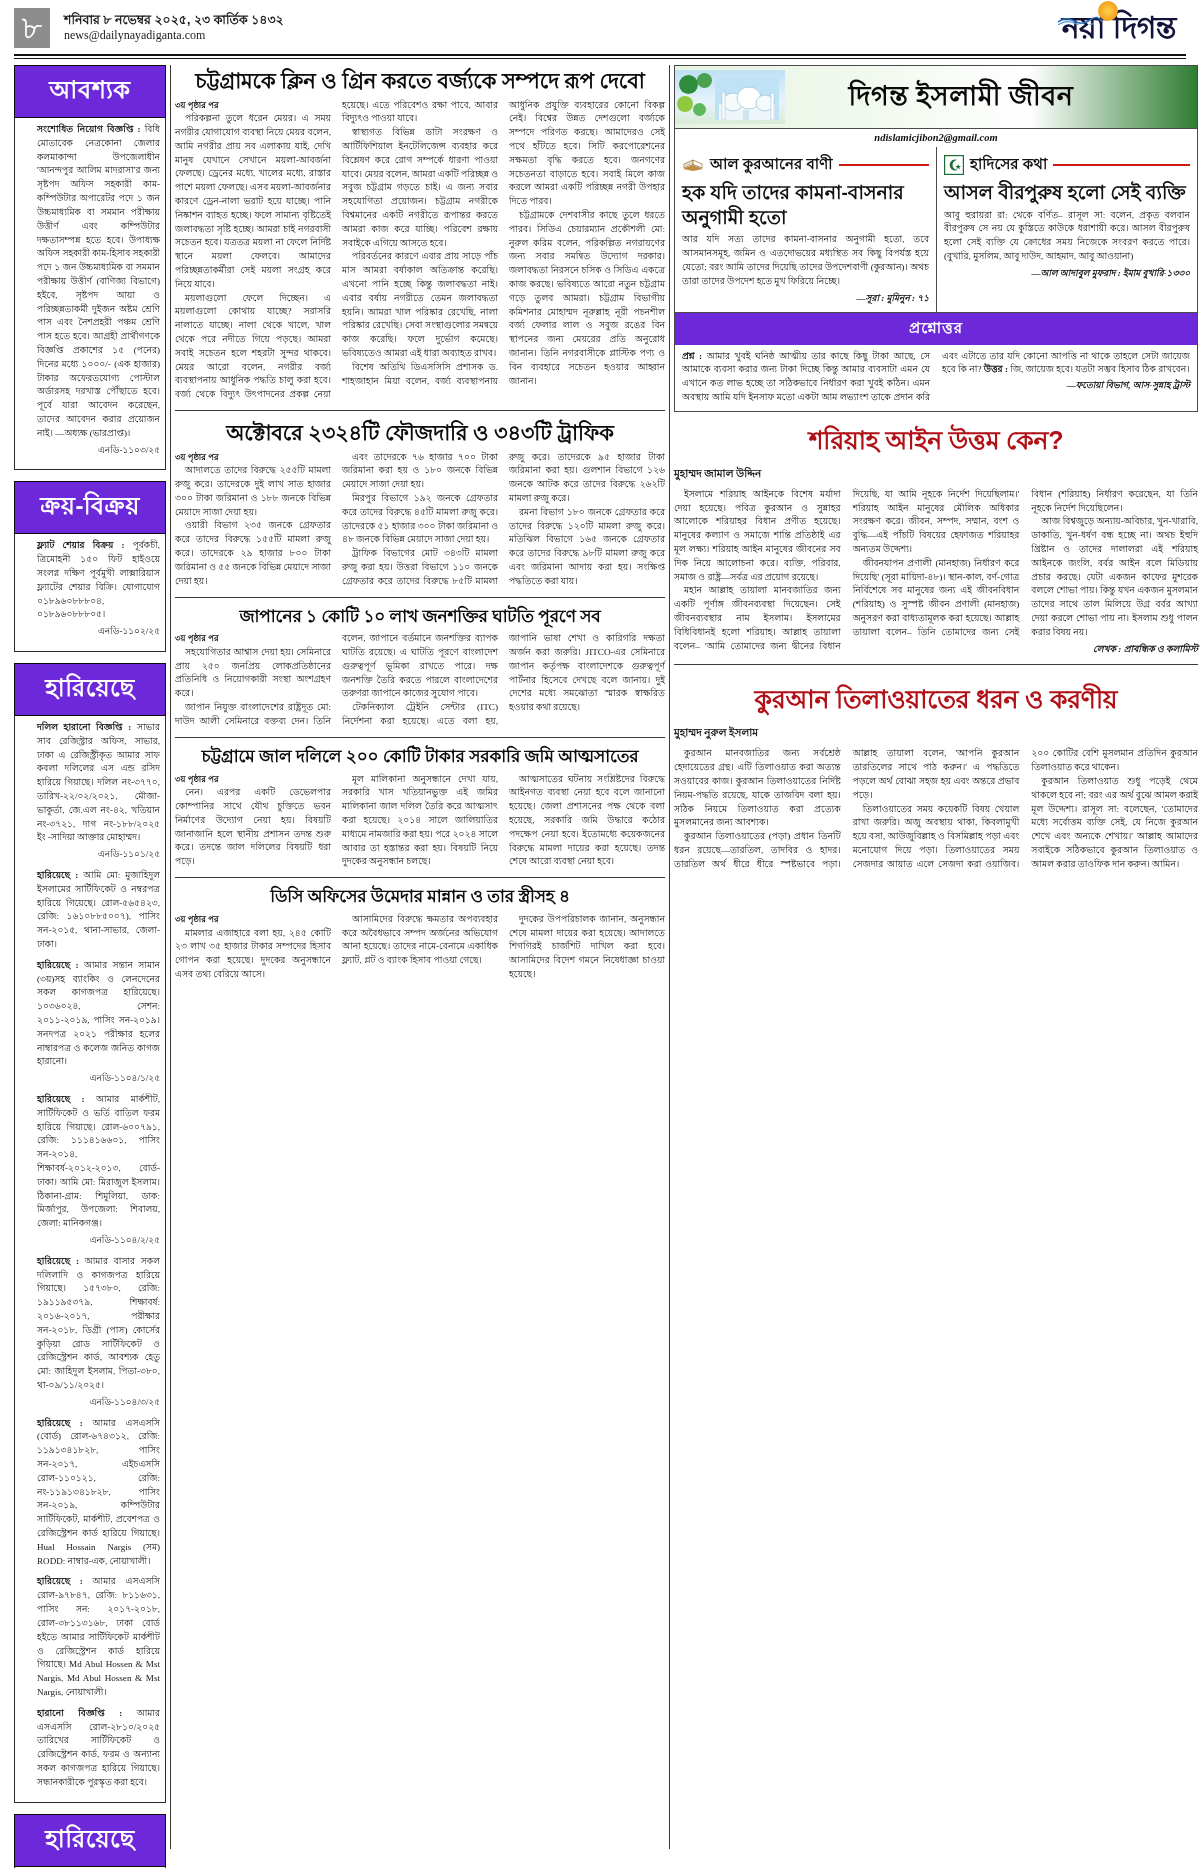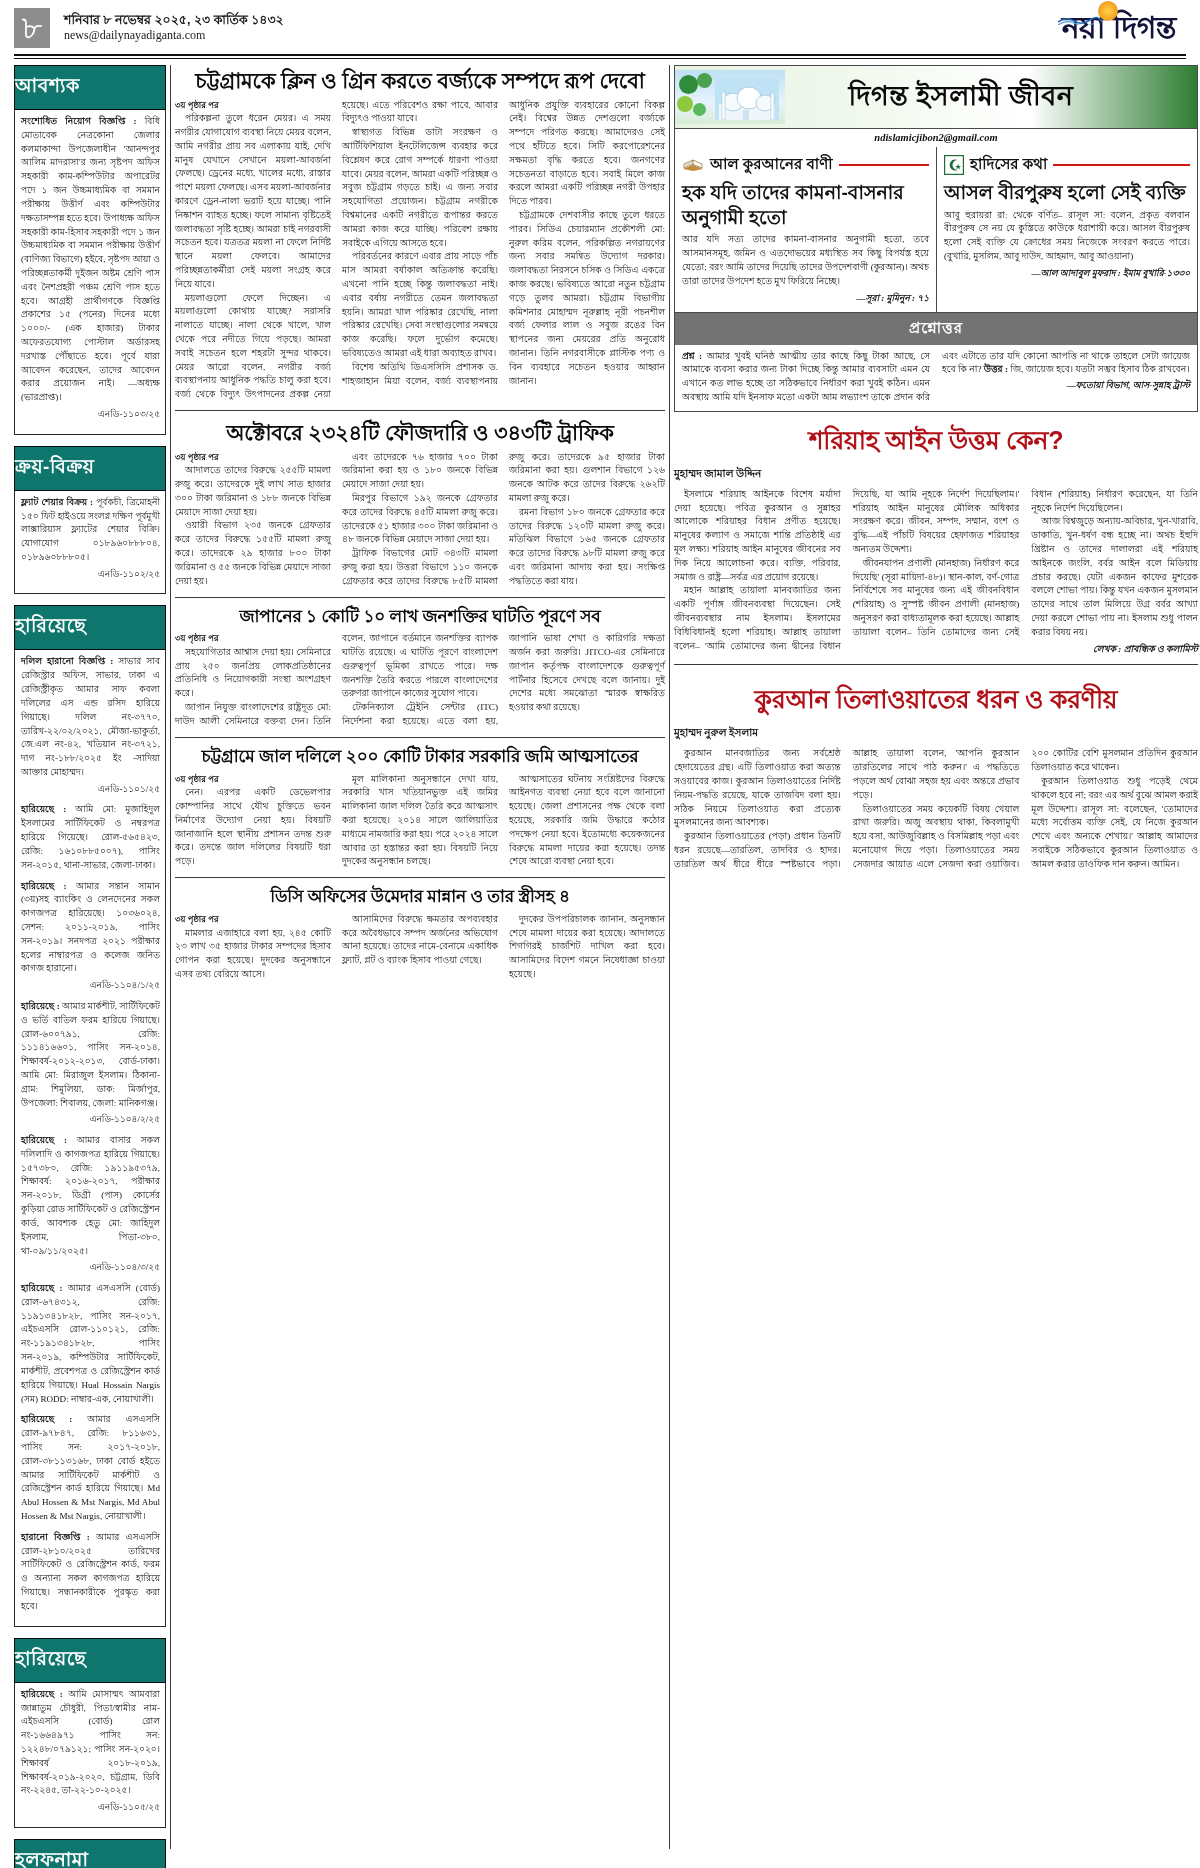--- a/index.html
+++ b/index.html
@@ -99,34 +99,34 @@
     content: "";
     position: absolute;
     left: 4px; top: 0; bottom: 0;
     border-left: 1px solid #3a3a3a;
   }
   .col-news { width: 490px; flex: 0 0 490px; }
   .col-islamic { width: 524px; flex: 0 0 524px; }
 
   
   .cls-head {
-    background: #0f766e;
+    background: #6d28d9;
     color: #fff;
-    text-align: left;
-    font-family: "Liberation Sans", sans-serif;
-    font-weight: 700;
-    font-size: 19px;
+    text-align: center;
+    font-family: "Liberation Sans", sans-serif;
+    font-weight: 700;
+    font-size: 24px;
     letter-spacing: 0.5px;
     padding: 5px 0 6px 0;
     border: 1px solid #0b0b0b;
   }
   .cls-box {
     border: 1px solid #2a2a2a;
     border-top: none;
-    padding: 5px 5px 5px 6px;
+    padding: 5px 5px 5px 22px;
     margin-bottom: 11px;
   }
   .cls-body {
     font-size: 9.1px;
     line-height: 1.52;
     text-align: justify;
     text-justify: inter-word;
     color: #151515;
     font-family: "Liberation Serif", serif;
     hyphens: auto;
@@ -250,21 +250,21 @@
   }
   .isl-src {
     display: block;
     text-align: right;
     font-style: italic;
     font-weight: 700;
     font-size: 9px;
     margin-top: 2px;
   }
   .blue-bar {
-    background: #737373;
+    background: #6d28d9;
     color: #fff;
     text-align: center;
     font-family: "Liberation Sans", sans-serif;
     font-weight: 700;
     font-size: 15px;
     padding: 3px 0 4px 0;
     letter-spacing: 1px;
     border-left: 1px solid #4a4a4a;
     border-right: 1px solid #4a4a4a;
   }

